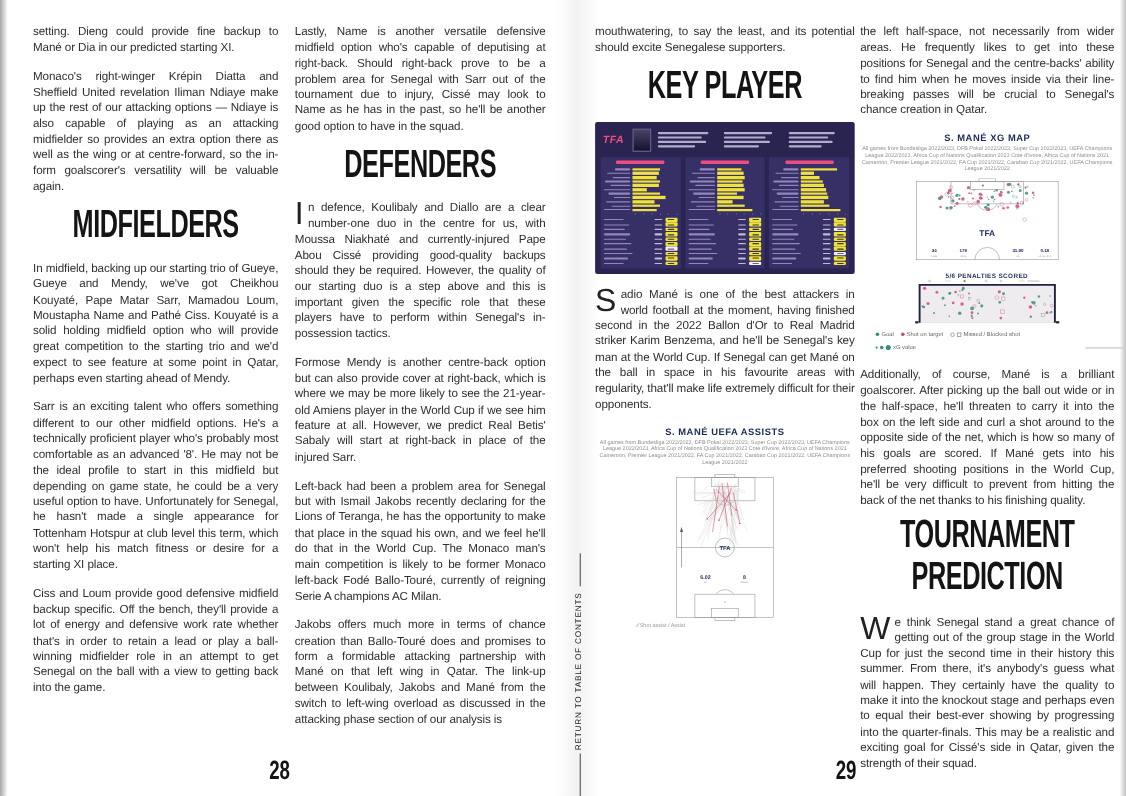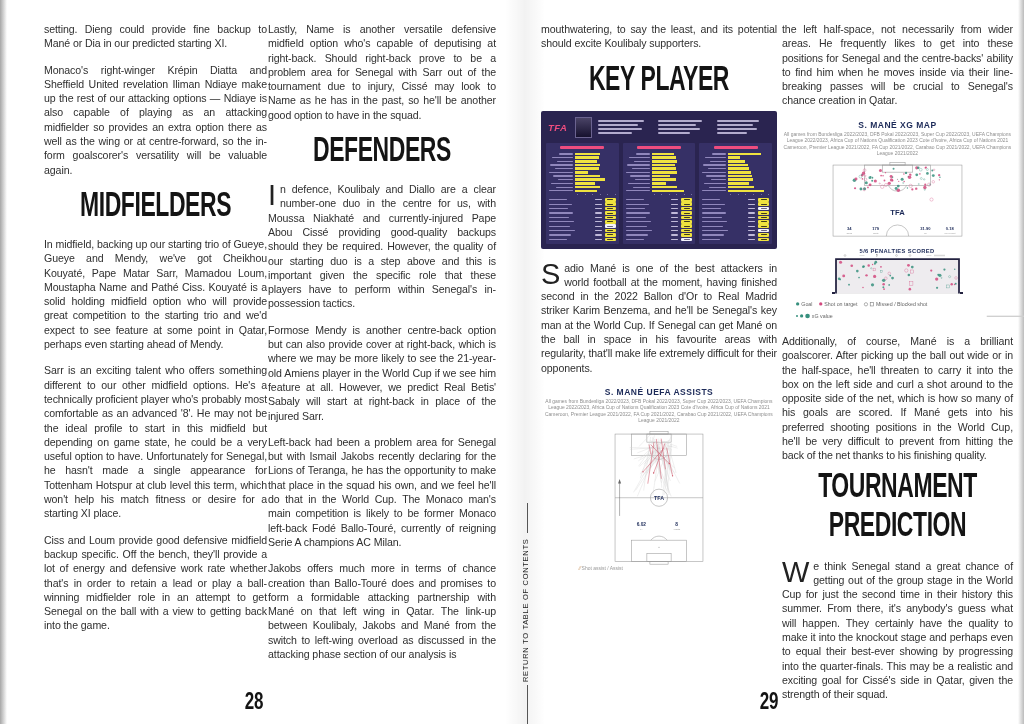--- a/index.html
+++ b/index.html
@@ -61,42 +61,42 @@
   .chip{width:11px;height:3.6px;border-radius:1px;display:flex;align-items:center;justify-content:center;margin-left:3px;}
 </style>
 </head>
 <body>
 
 <div class="spread">
   <div class="edge-l"></div>
   <div class="edge-r"></div>
   <div class="spine-shade"></div>
 
-  <div class="col" style="left:44px;width:223px;">
+  <div class="col" style="left:30px;width:223px;">
     <p class="body">setting. Dieng could provide fine backup to Mané or Dia in our predicted starting XI.</p>
     <p class="body">Monaco's right-winger Krépin Diatta and Sheffield United revelation Iliman Ndiaye make up the rest of our attacking options — Ndiaye is also capable of playing as an attacking midfielder so provides an extra option there as well as the wing or at centre-forward, so the in-form goalscorer's versatility will be valuable again.</p>
     <h2 class="heading">MIDFIELDERS</h2>
     <p class="body">In midfield, backing up our starting trio of Gueye, Gueye and Mendy, we've got Cheikhou Kouyaté, Pape Matar Sarr, Mamadou Loum, Moustapha Name and Pathé Ciss. Kouyaté is a solid holding midfield option who will provide great competition to the starting trio and we'd expect to see feature at some point in Qatar, perhaps even starting ahead of Mendy.</p>
     <p class="body">Sarr is an exciting talent who offers something different to our other midfield options. He's a technically proficient player who's probably most comfortable as an advanced '8'. He may not be the ideal profile to start in this midfield but depending on game state, he could be a very useful option to have. Unfortunately for Senegal, he hasn't made a single appearance for Tottenham Hotspur at club level this term, which won't help his match fitness or desire for a starting XI place.</p>
     <p class="body">Ciss and Loum provide good defensive midfield backup specific. Off the bench, they'll provide a lot of energy and defensive work rate whether that's in order to retain a lead or play a ball-winning midfielder role in an attempt to get Senegal on the ball with a view to getting back into the game.</p>
   </div>
 
   <div class="col" style="left:268px;width:228px;">
     <p class="body">Lastly, Name is another versatile defensive midfield option who's capable of deputising at right-back. Should right-back prove to be a problem area for Senegal with Sarr out of the tournament due to injury, Cissé may look to Name as he has in the past, so he'll be another good option to have in the squad.</p>
     <h2 class="heading">DEFENDERS</h2>
     <p class="body">
       <span class="drop">I</span><span>n defence, Koulibaly and Diallo are a clear number-one duo in the centre for us, with Moussa Niakhaté and currently-injured Pape Abou Cissé providing good-quality backups should they be required. However, the quality of our starting duo is a step above and this is important given the specific role that these players have to perform within Senegal's in-possession tactics.</span>
     </p>
     <p class="body">Formose Mendy is another centre-back option but can also provide cover at right-back, which is where we may be more likely to see the 21-year-old Amiens player in the World Cup if we see him feature at all. However, we predict Real Betis' Sabaly will start at right-back in place of the injured Sarr.</p>
     <p class="body">Left-back had been a problem area for Senegal but with Ismail Jakobs recently declaring for the Lions of Teranga, he has the opportunity to make that place in the squad his own, and we feel he'll do that in the World Cup. The Monaco man's main competition is likely to be former Monaco left-back Fodé Ballo-Touré, currently of reigning Serie A champions AC Milan.</p>
     <p class="body">Jakobs offers much more in terms of chance creation than Ballo-Touré does and promises to form a formidable attacking partnership with Mané on that left wing in Qatar. The link-up between Koulibaly, Jakobs and Mané from the switch to left-wing overload as discussed in the attacking phase section of our analysis is</p>
   </div>
 
   <div class="col" style="left:541px;width:236px;">
-    <p class="body">mouthwatering, to say the least, and its potential should excite Koulibaly supporters.</p>
+    <p class="body">mouthwatering, to say the least, and its potential should excite Senegalese supporters.</p>
     <h2 class="heading">KEY PLAYER</h2>
 
     <div class="fig dash" id="dash">
       <div class="dash-head">
         <div class="dash-logo">TFA</div>
         <div class="dash-photo"></div>
         <div class="info-col">
             <div class="sk" style="width: 46px; height: 1.6px; background: rgba(203, 196, 228, 0.85);"></div>
             <div class="sk" style="width: 40px; height: 1.6px; background: rgba(203, 196, 228, 0.85);"></div>
             <div class="sk" style="width: 44px; height: 1.6px; background: rgba(203, 196, 228, 0.85);"></div>

